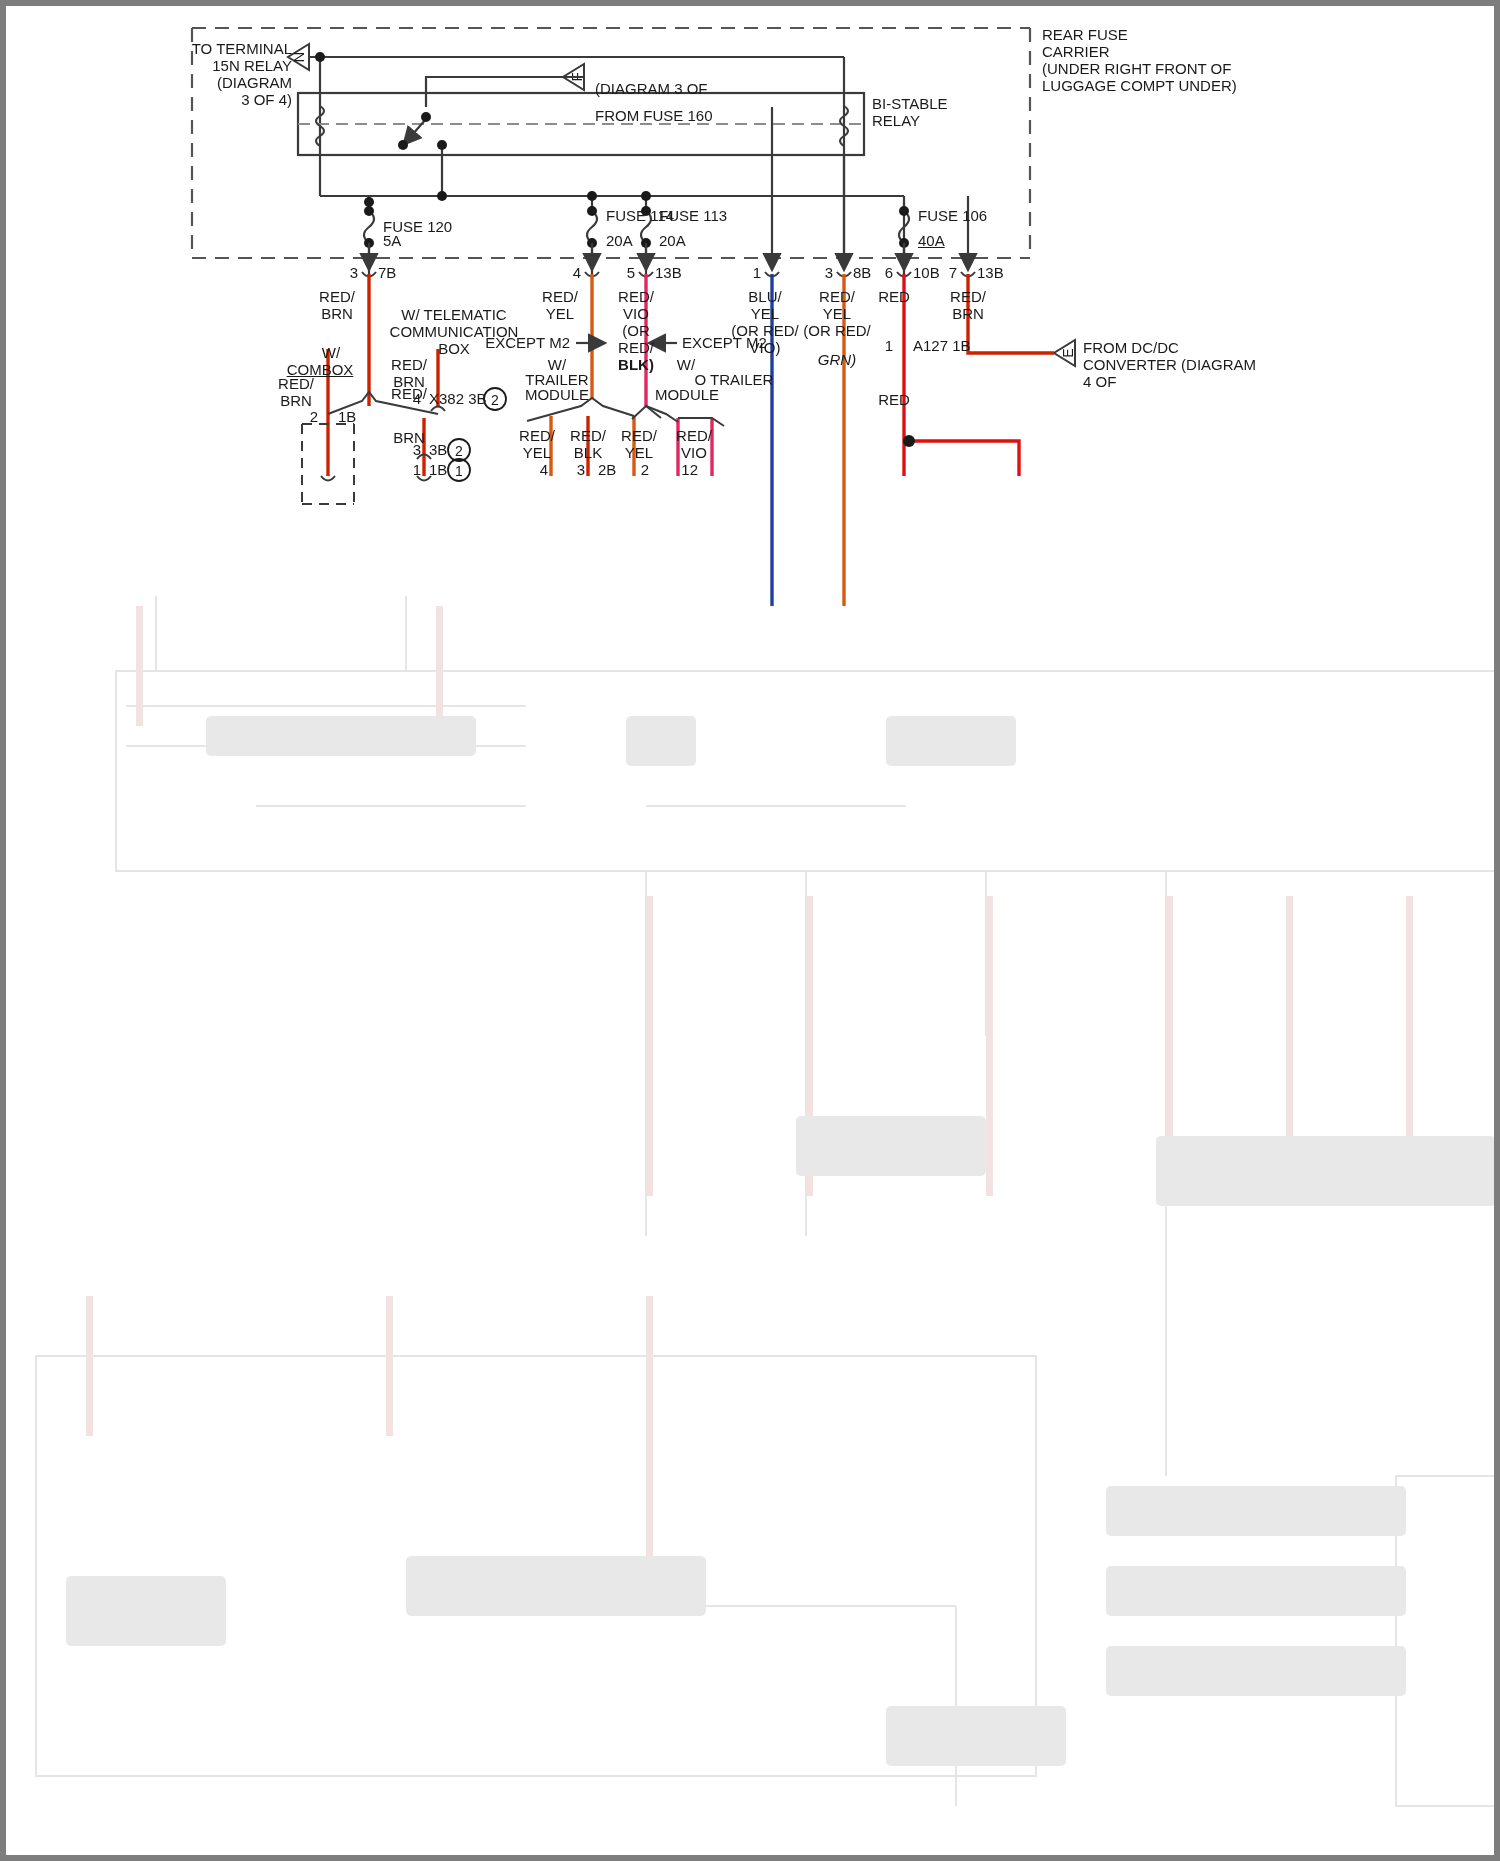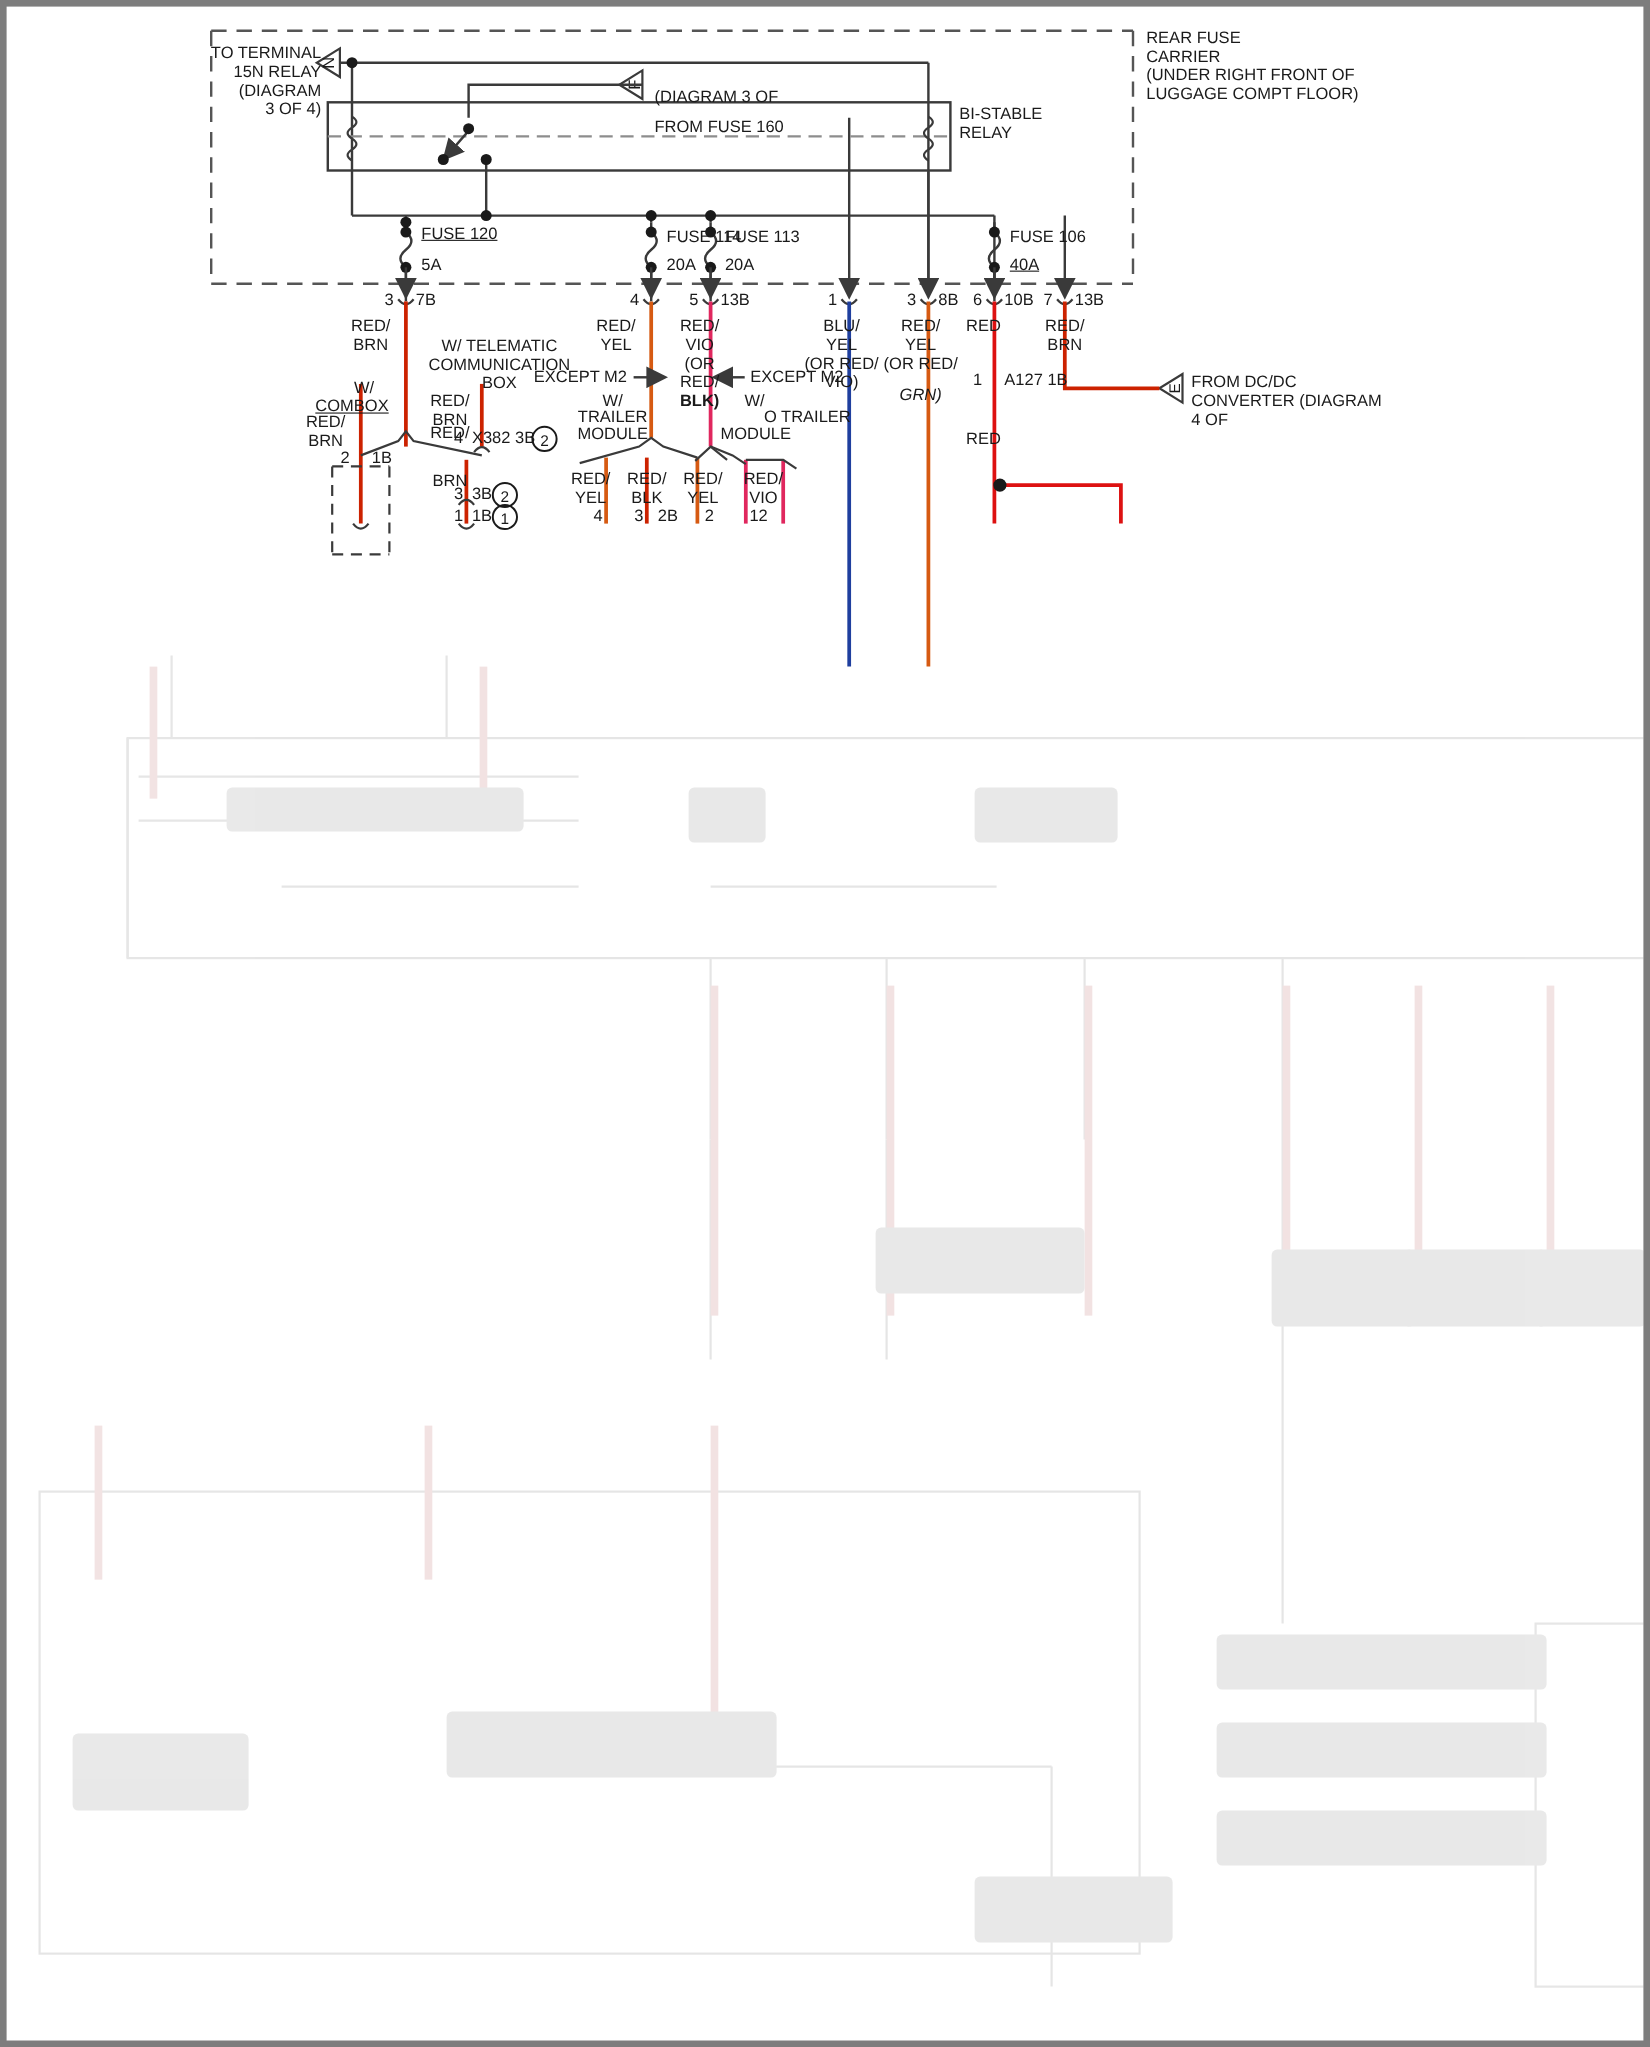--- a/index.html
+++ b/index.html
@@ -220,26 +220,26 @@
     <div class="lbl" style="left:589px;top:57px;margin-top:44px;"><span>FROM FUSE 160</span></div>
     <div class="lbl" style="left:589px;top:74px;"><span>(DIAGRAM 3 OF</span></div>
 
     <div class="lbl" style="left:1077px;top:333px;"><span>FROM DC/DC</span></div>
     <div class="lbl" style="left:1077px;top:350px;"><span>CONVERTER (DIAGRAM</span></div>
     <div class="lbl" style="left:1077px;top:367px;"><span>4 OF</span></div>
 
     <div class="lbl" style="left:1036px;top:20px;"><span>REAR FUSE</span></div>
     <div class="lbl" style="left:1036px;top:37px;"><span>CARRIER</span></div>
     <div class="lbl" style="left:1036px;top:54px;"><span>(UNDER RIGHT FRONT OF</span></div>
-    <div class="lbl" style="left:1036px;top:71px;"><span>LUGGAGE COMPT FLOOR)</span></div>
+    <div class="lbl" style="left:1036px;top:71px;"><span>LUGGAGE COMPT UNDER)</span></div>
 
     <div class="lbl" style="left:866px;top:89px;"><span>BI-STABLE</span></div>
     <div class="lbl" style="left:866px;top:106px;"><span>RELAY</span></div>
 
-    <div class="lbl" style="left:377px;top:198px;text-decoration:underline;"><span>FUSE 120</span></div>
+    <div class="lbl" style="left:377px;top:212px;"><span>FUSE 120</span></div>
     <div class="lbl" style="left:377px;top:226px;"><span>5A</span></div>
 
     <div class="lbl" style="left:600px;top:201px;"><span>FUSE 114</span></div>
     <div class="lbl" style="left:600px;top:226px;"><span>20A</span></div>
 
     <div class="lbl" style="left:653px;top:201px;"><span>FUSE 113</span></div>
     <div class="lbl" style="left:653px;top:226px;"><span>20A</span></div>
 
     <div class="lbl" style="left:912px;top:201px;"><span>FUSE 106</span></div>
     <div class="lbl" style="left:912px;top:226px;text-decoration:underline;"><span>40A</span></div>

